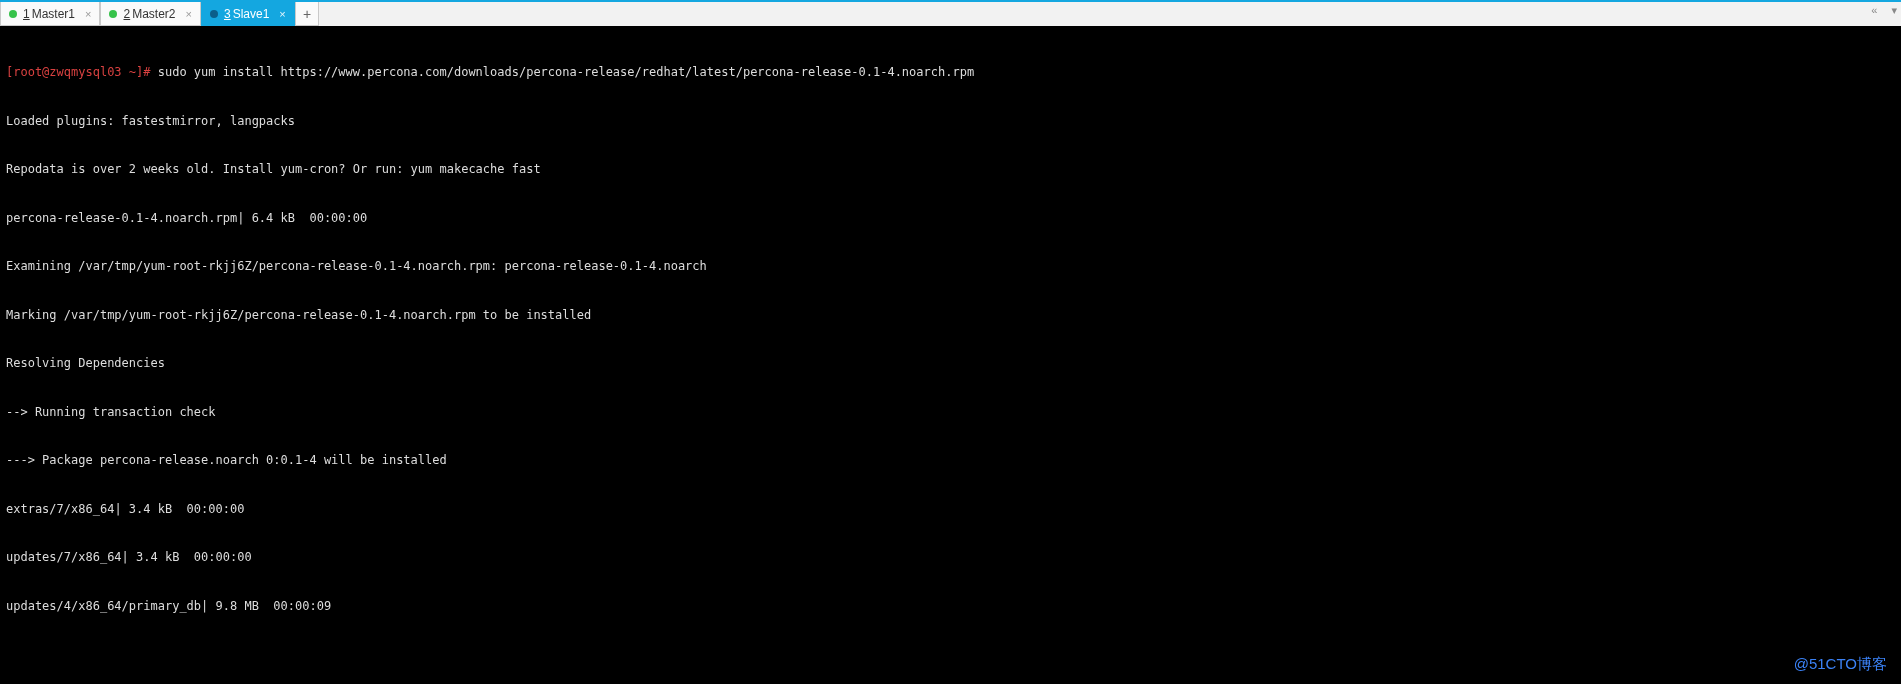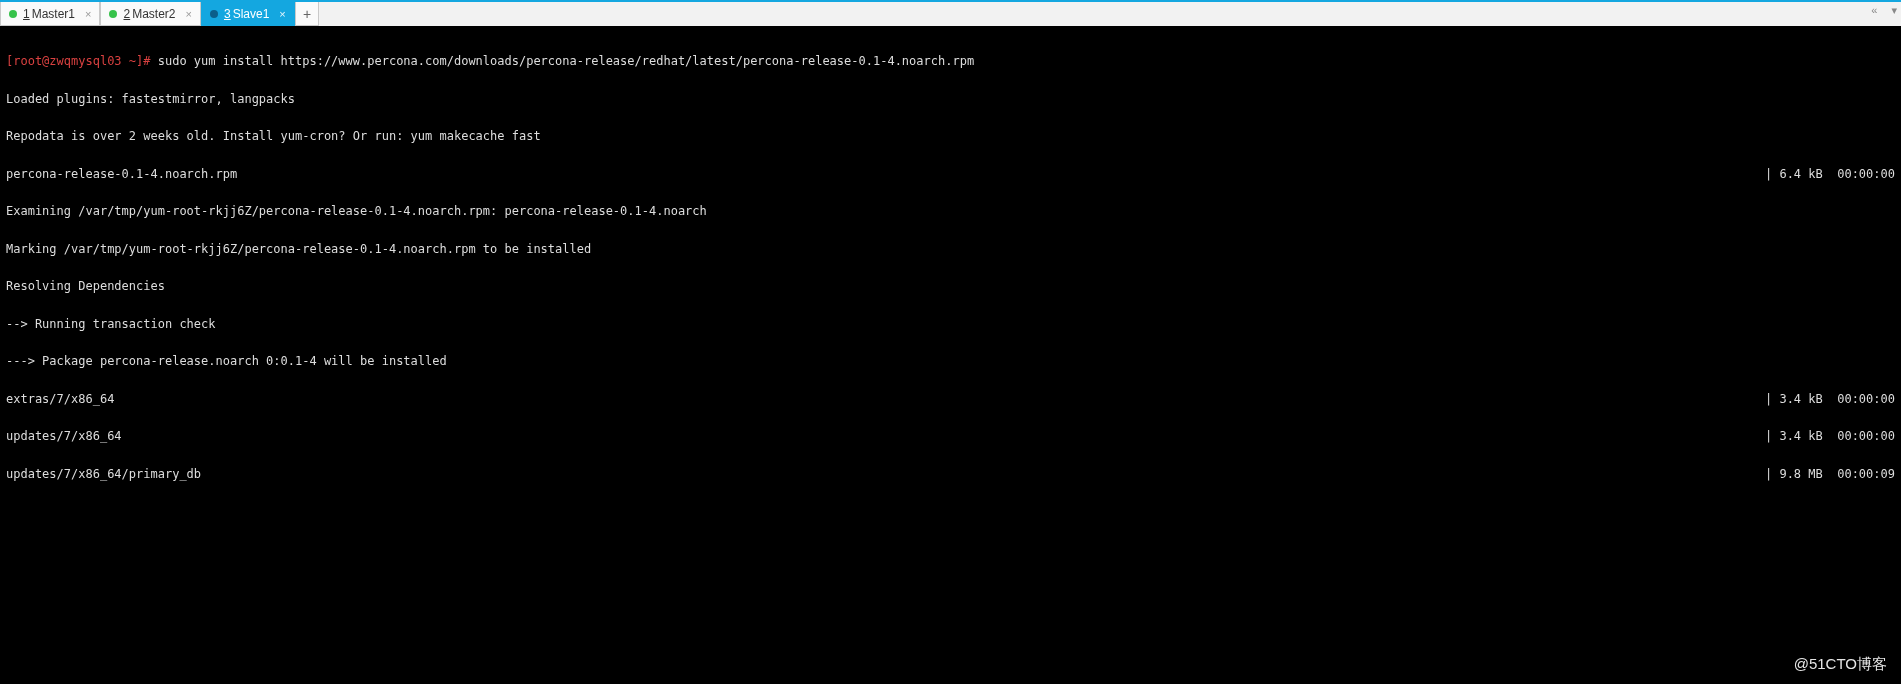--- a/index.html
+++ b/index.html
@@ -89,35 +89,35 @@
   
   
   .terminal {
     padding: 4px 6px 2px 6px;
     white-space: pre;
     line-height: 12.5px;
     letter-spacing: 0;
   }
   .row {
     display: block;
+    margin-top: 11px;
   }
   .lr {
     display: flex;
-    justify-content: space-between;
   }
   .lr .left { white-space: pre; }
   .lr .right { white-space: pre; text-align: right; }
   
   .red { color: #d94140; }
   
   .watermark {
     position: fixed;
     right: 14px;
     bottom: 10px;
-    color: #e5e5e5;
+    color: #3b82f6;
     font-family: Arial, "Microsoft YaHei", sans-serif;
     font-size: 15px;
     pointer-events: none;
   }
 </style>
 </head>
 <body>
 
 <div class="tabbar">
   <div class="tab">
@@ -151,21 +151,21 @@
   <span class="row">Loaded plugins: fastestmirror, langpacks</span>
   <span class="row">Repodata is over 2 weeks old. Install yum-cron? Or run: yum makecache fast</span>
   <span class="row lr"><span class="left">percona-release-0.1-4.noarch.rpm</span><span class="right">| 6.4 kB  00:00:00</span></span>
   <span class="row">Examining /var/tmp/yum-root-rkjj6Z/percona-release-0.1-4.noarch.rpm: percona-release-0.1-4.noarch</span>
   <span class="row">Marking /var/tmp/yum-root-rkjj6Z/percona-release-0.1-4.noarch.rpm to be installed</span>
   <span class="row">Resolving Dependencies</span>
   <span class="row">--&gt; Running transaction check</span>
   <span class="row">---&gt; Package percona-release.noarch 0:0.1-4 will be installed</span>
   <span class="row lr"><span class="left">extras/7/x86_64</span><span class="right">| 3.4 kB  00:00:00</span></span>
   <span class="row lr"><span class="left">updates/7/x86_64</span><span class="right">| 3.4 kB  00:00:00</span></span>
-  <span class="row lr"><span class="left">updates/7/x86_64/primary_db</span><span class="right">| 9.8 MB  00:00:09</span></span>
+  <span class="row lr"><span class="left">updates/4/x86_64/primary_db</span><span class="right">| 9.8 MB  00:00:09</span></span>
   <span class="row"></span>
   <span class="row"></span>
   
   
   
   
   
   <span class="row"></span>
   
   

